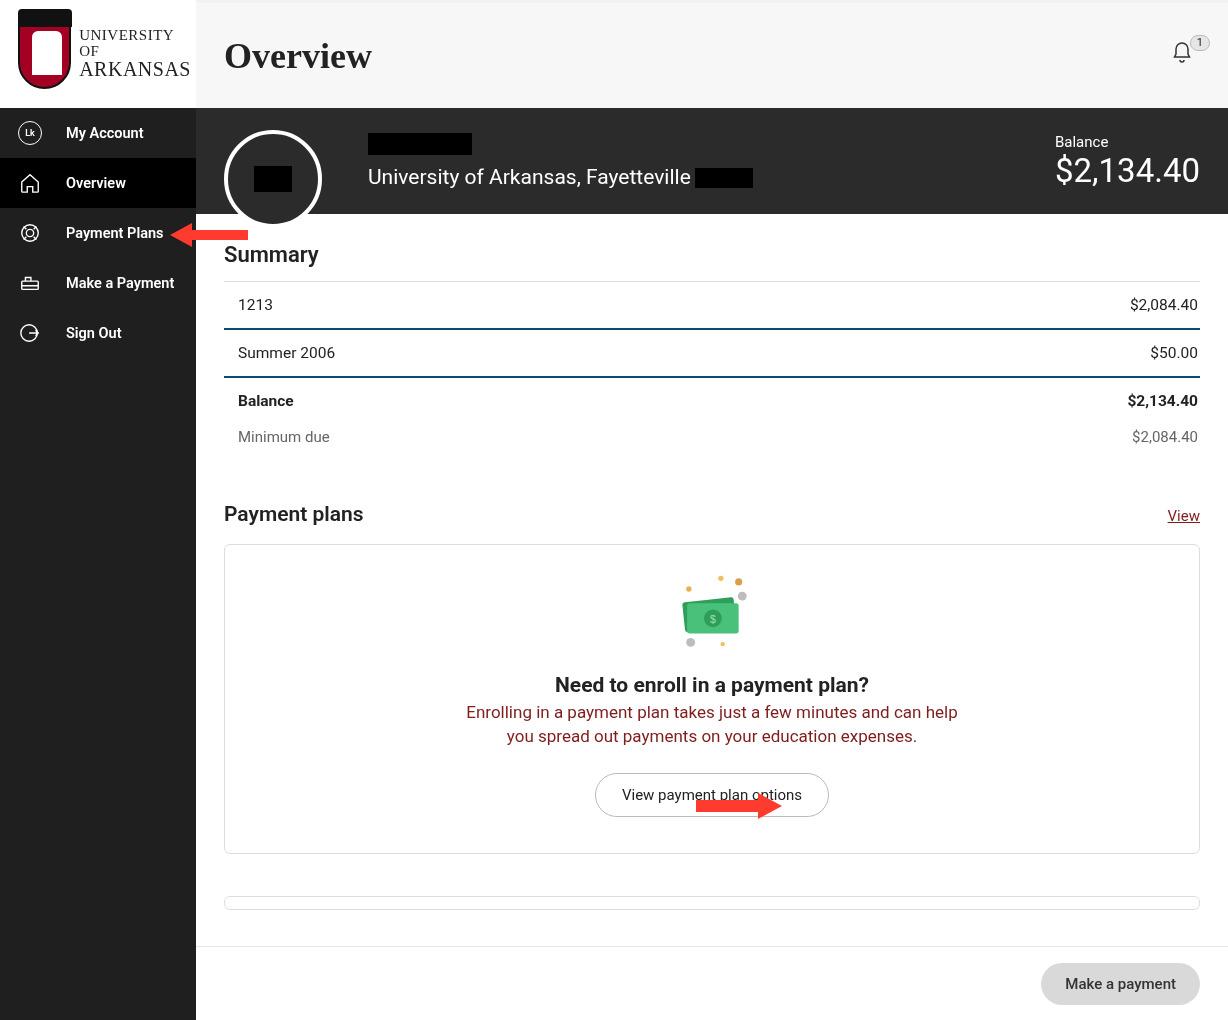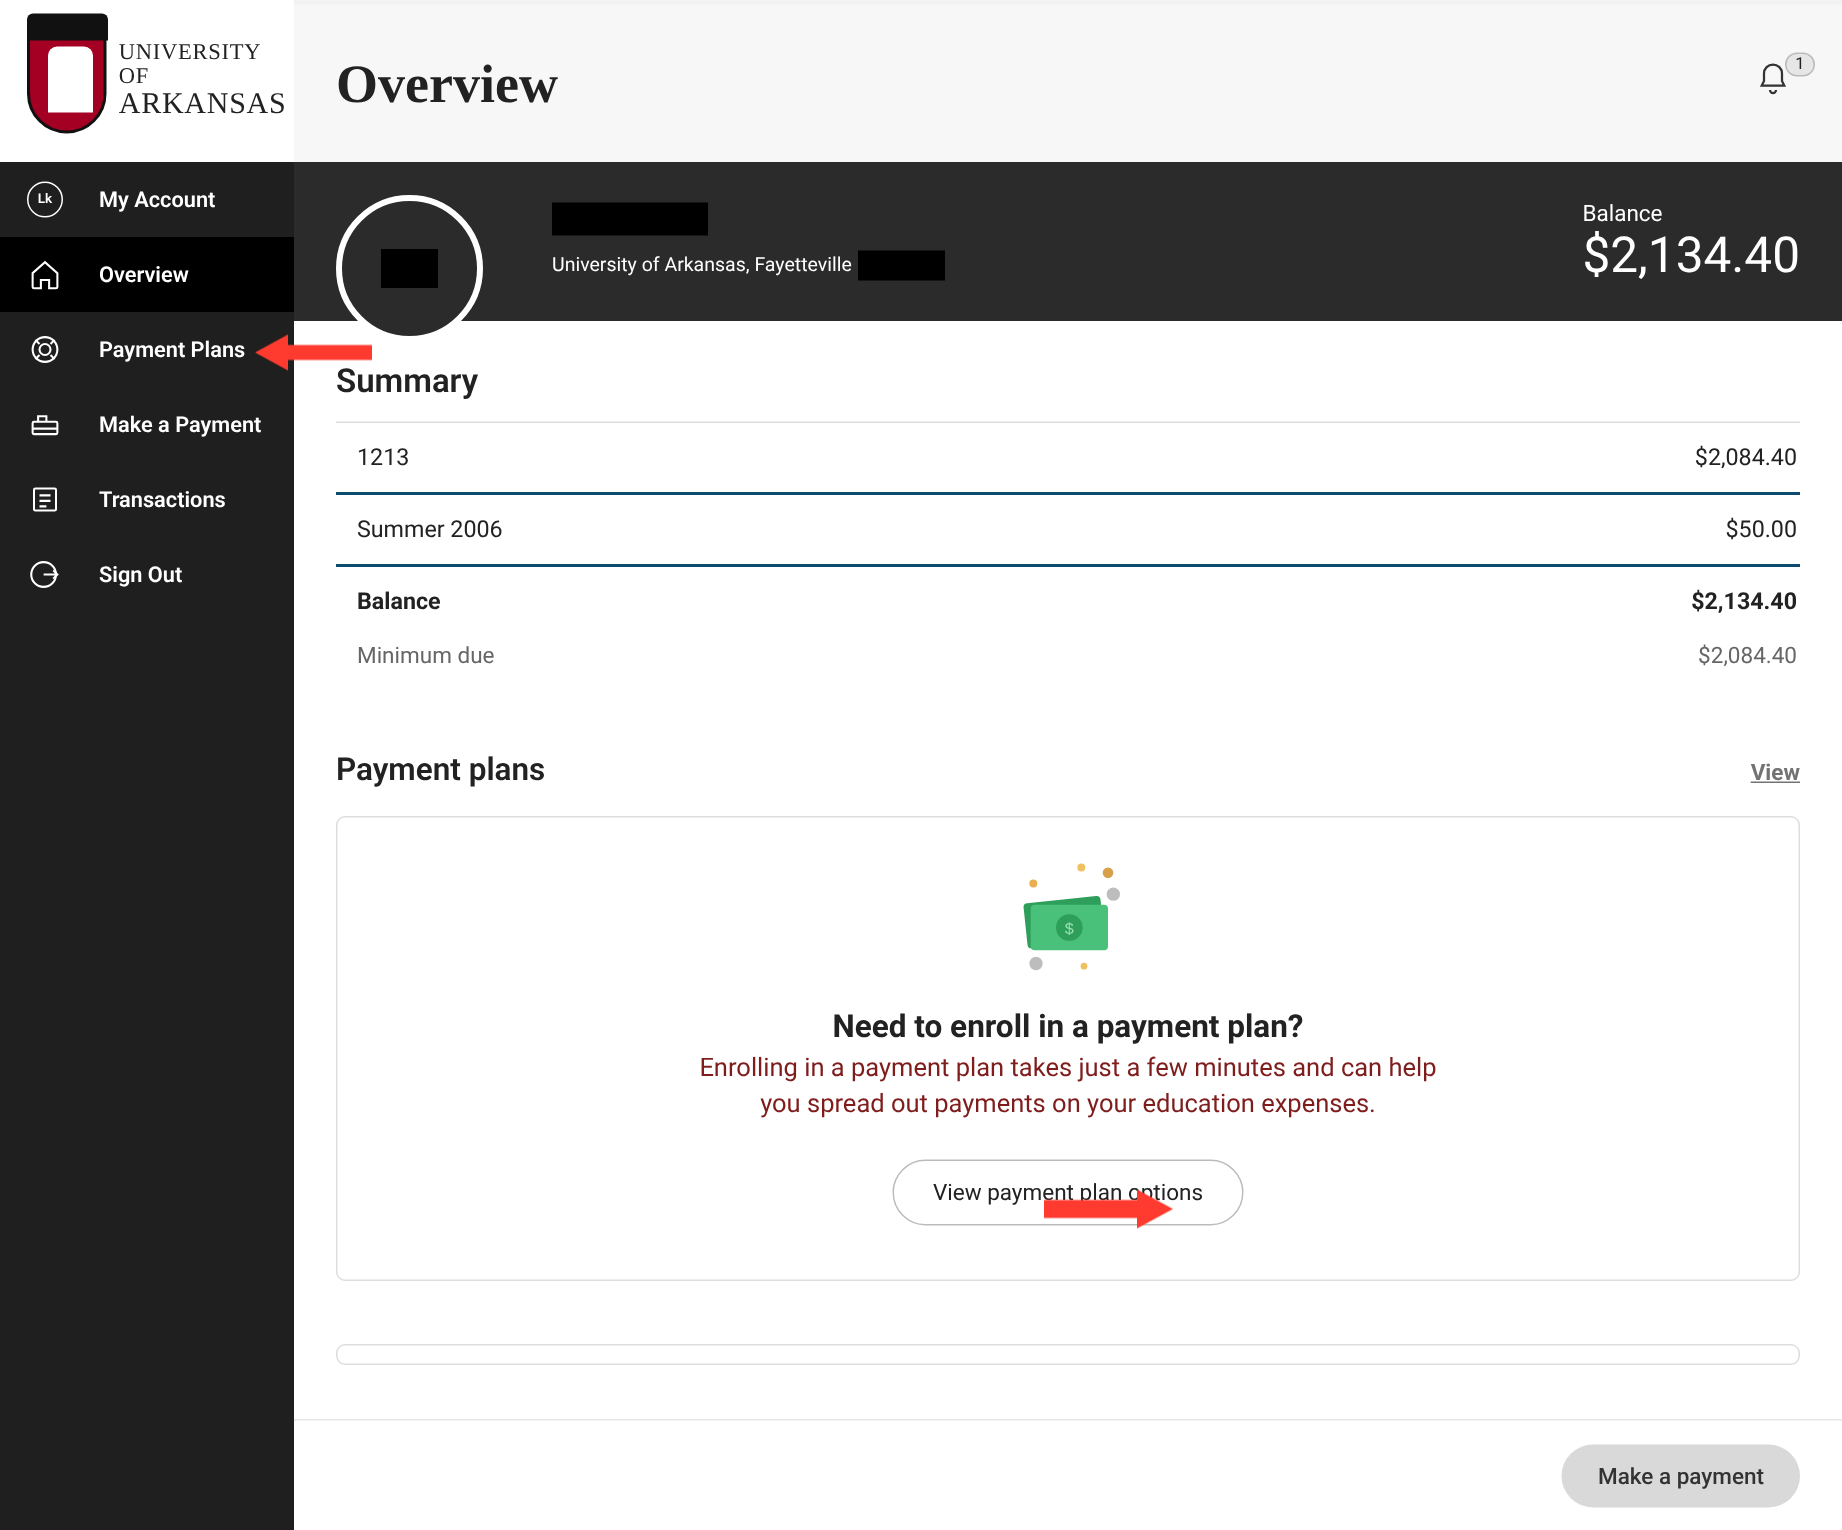--- a/index.html
+++ b/index.html
@@ -22,34 +22,34 @@
   .side-item.account { height: 50px; }
   .side-icon { width: 24px; display: flex; align-items: center; justify-content: center; }
   .side-icon svg { stroke: #fff; fill: none; stroke-width: 1.5; }
   .lk-circle { width: 24px; height: 24px; border: 1.5px solid #fff; border-radius: 50%; display: flex; align-items: center; justify-content: center; font-size: 9px; }
   .main { position: absolute; left: 196px; top: 108px; right: 0; bottom: 0; overflow: auto; }
   .profile-band { background: #2b2b2b; color: #fff; height: 106px; display: flex; align-items: center; padding: 0 28px; position: relative; }
   .avatar-ring { position: absolute; left: 28px; top: 22px; width: 98px; height: 98px; border: 4px solid #fff; border-radius: 50%; background: #2b2b2b; display: flex; align-items: center; justify-content: center; }
   .avatar-inner { width: 38px; height: 26px; background: #000; }
   .profile-text { margin-left: 144px; }
   .redact1 { width: 104px; height: 22px; background: #000; margin-bottom: 10px; }
-  .uni-line { font-size: 13px; }
+  .uni-line { font-size: 21px; }
   .uni-line .redact2 { display: inline-block; width: 58px; height: 20px; background: #000; vertical-align: middle; margin-left: 4px; }
   .balance-block { margin-left: auto; text-align: left; }
   .balance-label { font-size: 15px; }
   .balance-amt { font-size: 33px; font-weight: 400; }
   .content-pad { padding: 28px 28px 120px 28px; }
   .summary-h { font-size: 22px; font-weight: 600; margin-bottom: 14px; }
   .summary-box { border-top: 1px solid #ddd; }
   .sum-row { display: flex; justify-content: space-between; padding: 14px 2px 14px 14px; border-bottom: 2px solid #0c4a6e; font-size: 15.5px; }
   .sum-row.bold { font-weight: 700; }
   .sum-sub { display: flex; justify-content: space-between; padding: 4px 2px 14px 14px; font-size: 15px; color: #666; }
   .plans-head { display: flex; justify-content: space-between; align-items: baseline; margin-top: 42px; }
   .plans-h { font-size: 21px; font-weight: 600; }
-  .view-link { color: #737373; font-weight: 700; font-size: 15px; text-decoration: underline; }
+  .view-link { color: #7f1d1d; font-weight: 400; font-size: 15px; text-decoration: underline; }
   .plans-card { border: 1px solid #ddd; border-radius: 6px; margin-top: 18px; padding: 28px 20px 36px; text-align: center; background: #fff; }
   .money-illus { display: flex; justify-content: center; margin-bottom: 20px; }
   .money-illus svg { width: 90px; height: 80px; }
   .plan-q { font-size: 21px; font-weight: 700; margin-bottom: 4px; }
   .plan-sub { font-size: 17px; color: #7f1d1d; max-width: 520px; margin: 0 auto 24px; line-height: 1.4; }
   .outline-btn { display: inline-block; border: 1px solid #bbb; border-radius: 24px; padding: 12px 26px; font-size: 15px; cursor: pointer; background: #fff; }
   .footer-bar { position: absolute; left: 196px; right: 0; bottom: 0; height: 74px; background: #fff; border-top: 1px solid #e6e6e6; display: flex; align-items: center; justify-content: flex-end; padding: 0 28px; }
   .pay-btn { background: #d9d9d9; color: #333; border-radius: 24px; padding: 12px 24px; font-size: 15px; font-weight: 500; cursor: pointer; }
   
   .arrow { position: absolute; pointer-events: none; }
@@ -110,29 +110,20 @@
         <svg width="22" height="22" viewBox="0 0 24 24">
           <rect x="3" y="10" width="18" height="9" rx="1"></rect>
           <path d="M7 10V6h6v4M3 15h18"></path>
         </svg>
       </span>
     <span>Make a Payment</span>
   </div>
   <div class="side-item">
     <span class="side-icon">
         <svg width="22" height="22" viewBox="0 0 24 24">
-          <rect x="4" y="4" width="16" height="16" rx="1"></rect>
-          <path d="M8 9h8M8 13h8M8 17h5"></path>
-        </svg>
-      </span>
-    <span>Transactions</span>
-  </div>
-  <div class="side-item">
-    <span class="side-icon">
-        <svg width="22" height="22" viewBox="0 0 24 24">
           <circle cx="11" cy="12" r="9"></circle>
           <path d="M11 12h10m-3-3l3 3-3 3"></path>
         </svg>
       </span>
     <span>Sign Out</span>
   </div>
 </div>
 
 <div class="main">
   <div class="profile-band">

